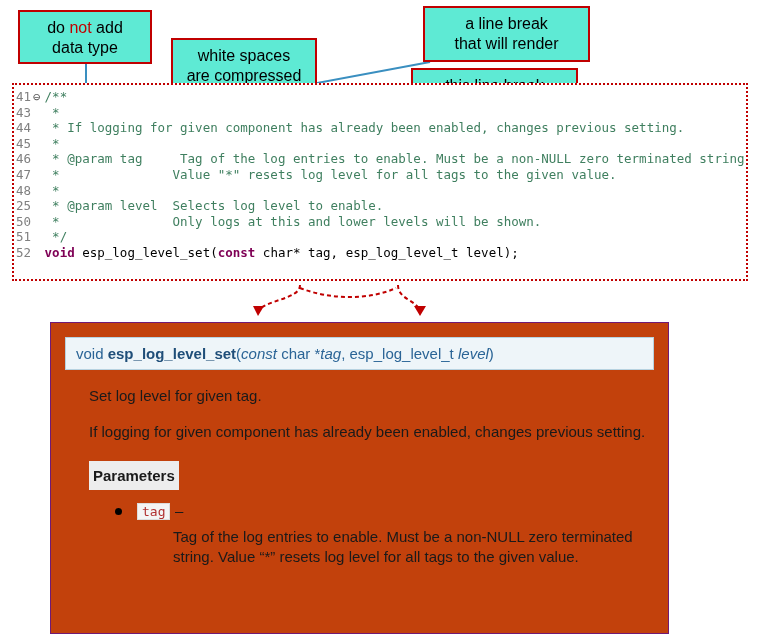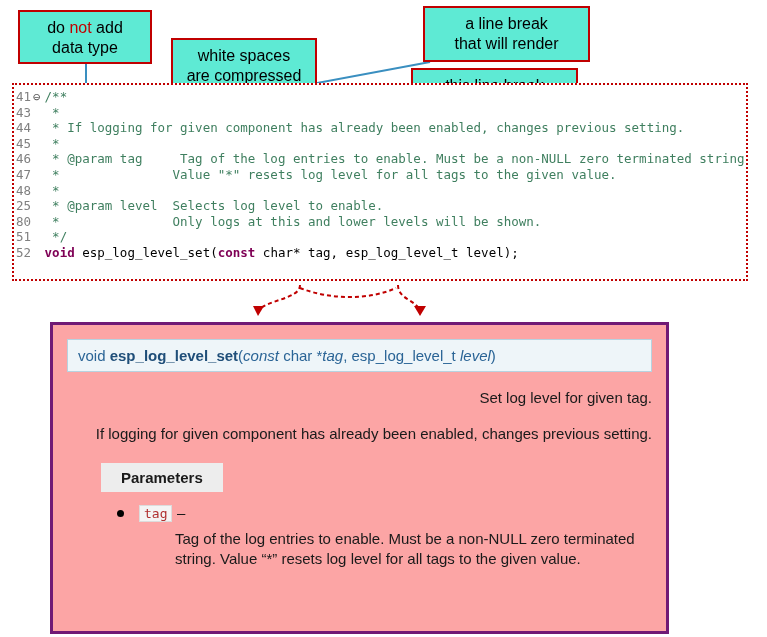--- a/index.html
+++ b/index.html
@@ -104,22 +104,22 @@
   .c-plain   { color: #000000; }
 
   
   
 
   
   #doc-panel {
     position: absolute;
     left: 50px; top: 322px;
     width: 619px; height: 312px;
-    background: #fca5a5;
-    border: 3px solid #701a75;
+    background: #c2410c;
+    border: 1px solid #701a75;
     box-sizing: border-box;
     overflow: hidden;
   }
   #doc-signature {
     margin: 14px 14px 0 14px;
     background: #eef5f9;
     border: 1px solid #b7d2e0;
     padding: 7px 10px;
     font-size: 15px;
     color: #2a6496;
@@ -128,30 +128,29 @@
   #doc-signature .sig-name { font-weight: bold; color: #1f4e79; }
   #doc-signature .sig-kw { font-style: italic; color: #2a6496; }
   #doc-signature .sig-param { font-style: italic; color: #2a6496; }
   #doc-signature .sig-plain { color: #2a6496; }
 
   .doc-para {
     margin: 16px 14px 0 38px;
     font-size: 15px;
     color: #1a1a1a;
     line-height: 1.35;
-    text-align: right;
   }
   #doc-params-head {
-    margin: 18px 14px 0 48px;
+    margin: 18px 14px 0 38px;
     display: inline-block;
     background: #ededed;
     color: #1a1a1a;
     font-size: 15px;
     font-weight: bold;
-    padding: 6px 20px;
+    padding: 6px 4px;
   }
   .doc-list {
     margin: 10px 14px 0 60px;
     padding: 0;
     list-style: none;
   }
   .doc-li {
     margin-top: 12px;
     position: relative;
     padding-left: 26px;
@@ -263,21 +262,21 @@
           <td class="lineno">48</td>
           <td class="fold"></td>
           <td class="codetext c-comment"> *</td>
         </tr>
         <tr>
           <td class="lineno">25</td>
           <td class="fold"></td>
           <td class="codetext c-comment"> * @param level  Selects log level to enable.</td>
         </tr>
         <tr>
-          <td class="lineno">80</td>
+          <td class="lineno">50</td>
           <td class="fold"></td>
           <td class="codetext c-comment"> *               Only logs at this and lower levels will be shown.</td>
         </tr>
         <tr>
           <td class="lineno">51</td>
           <td class="fold"></td>
           <td class="codetext c-comment"> */</td>
         </tr>
         <tr>
           <td class="lineno">52</td>

